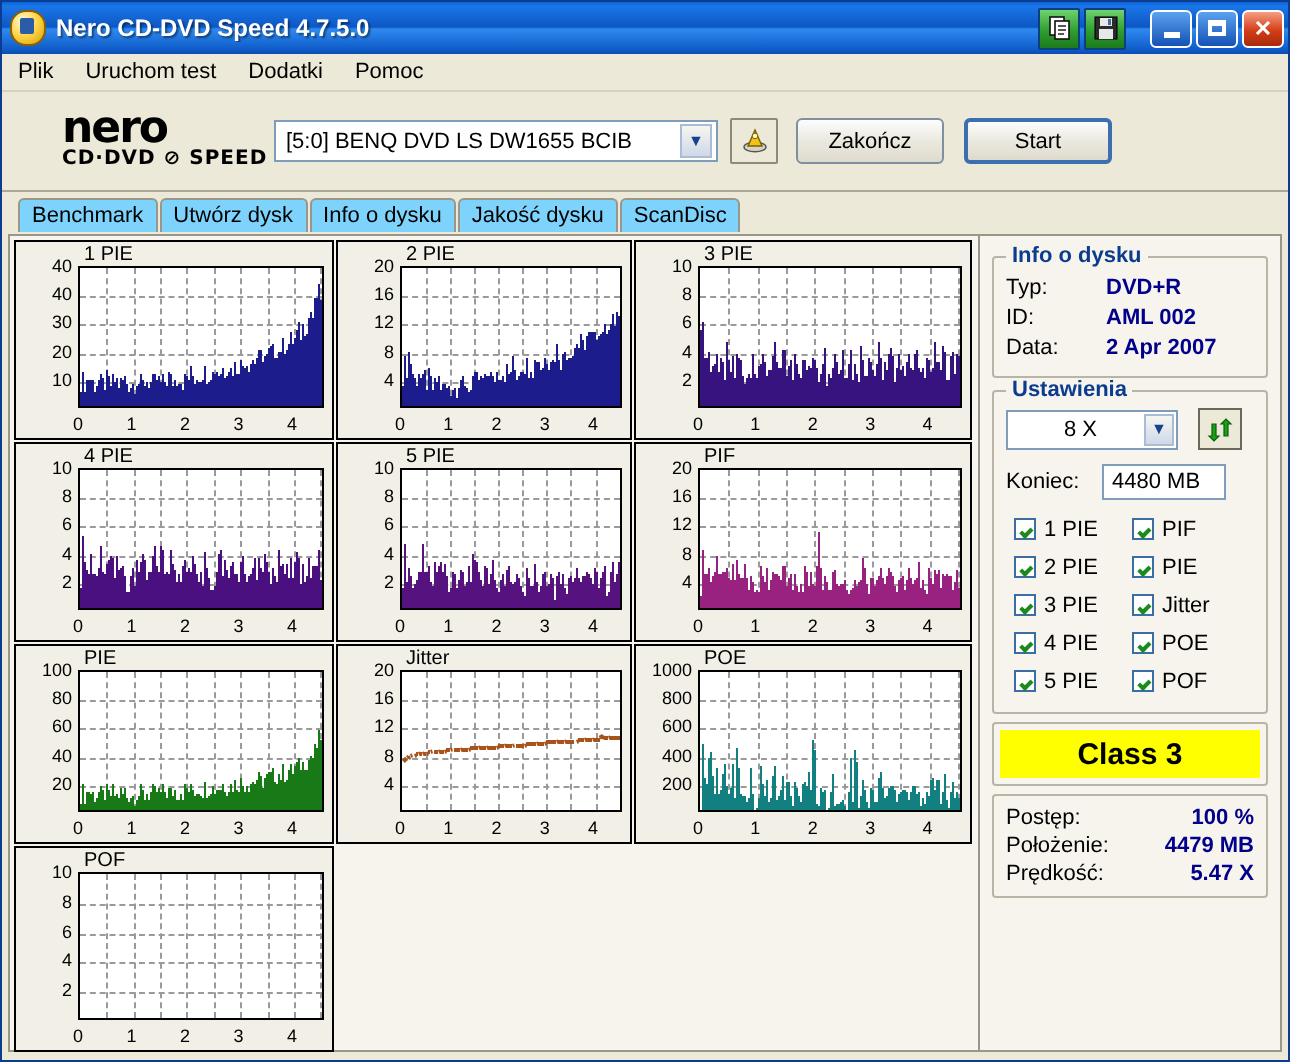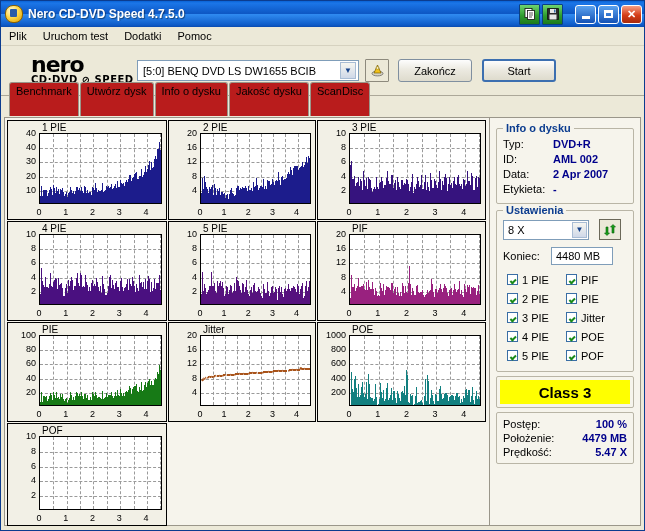--- a/index.html
+++ b/index.html
@@ -106,23 +106,23 @@
   .btn-start{width:74px;margin-left:10px;}
   .btn-stop{width:74px;margin-left:9px;}
   
   .tabrow{
     height:20px;background:#ece9d8;
     display:flex;align-items:flex-end;
     padding-left:8px;box-sizing:border-box;
     position:relative;
   }
   .tab{
-    height:34px;line-height:17px;padding:0 6px;
+    height:17px;line-height:17px;padding:0 6px;
     border:1px solid #9a968a;border-bottom:none;
-    background:#b91c1c;font-size:11px;
+    background:#7dd3fc;font-size:11px;
     border-radius:3px 3px 0 0;margin-right:1px;
     white-space:nowrap;box-sizing:border-box;
   }
   .tab.active{
     height:20px;line-height:19px;
     background:#f6f4ec;border-color:#f0a30a #9a968a #f6f4ec #9a968a;
     border-top:2px solid #f0a30a;font-weight:normal;
     position:relative;z-index:3;
   }
   
@@ -172,21 +172,21 @@
     padding:0 3px;font-size:11px;color:#0b3c8f;font-weight:bold;
   }
   .kv{display:flex;font-size:11px;line-height:15px;color:#000;}
   .kv .k{width:50px;flex:0 0 auto;}
   .kv .v{color:#00008b;font-weight:bold;}
   .selrow{display:flex;align-items:center;margin-bottom:7px;}
   .speedsel{
     width:86px;height:20px;background:#fff;border:1px solid #7f9db9;
     display:flex;align-items:center;box-sizing:border-box;font-size:11px;
   }
-  .speedsel .txt{padding-left:4px;flex:1 1 auto;}
+  .speedsel .txt{padding-left:4px;flex:1 1 auto;margin-left:24px;}
   .speedsel .arrow{
     width:15px;height:16px;margin-right:1px;
     background:linear-gradient(180deg,#f6f6f0,#cfd8e8);
     border:1px solid #a8bcd4;box-sizing:border-box;
     display:flex;align-items:center;justify-content:center;
     font-size:8px;color:#15428b;
   }
   .refresh{
     width:22px;height:21px;margin-left:10px;
     background:#ece9d8;border:1px solid #6b6859;
@@ -1673,24 +1673,20 @@
           <div class="v">DVD+R</div>
         </div>
         <div class="kv">
           <div class="k">ID:</div>
           <div class="v">AML 002</div>
         </div>
         <div class="kv">
           <div class="k">Data:</div>
           <div class="v">2 Apr 2007</div>
         </div>
-        <div class="kv">
-          <div class="k">Etykieta:</div>
-          <div class="v">-</div>
-        </div>
       </div>
 
       <div class="group">
         <div class="cap">Ustawienia</div>
         <div class="selrow">
           <div class="speedsel">
             <div class="txt">8 X</div>
             <div class="arrow">▼</div>
           </div>
           <div class="refresh">

